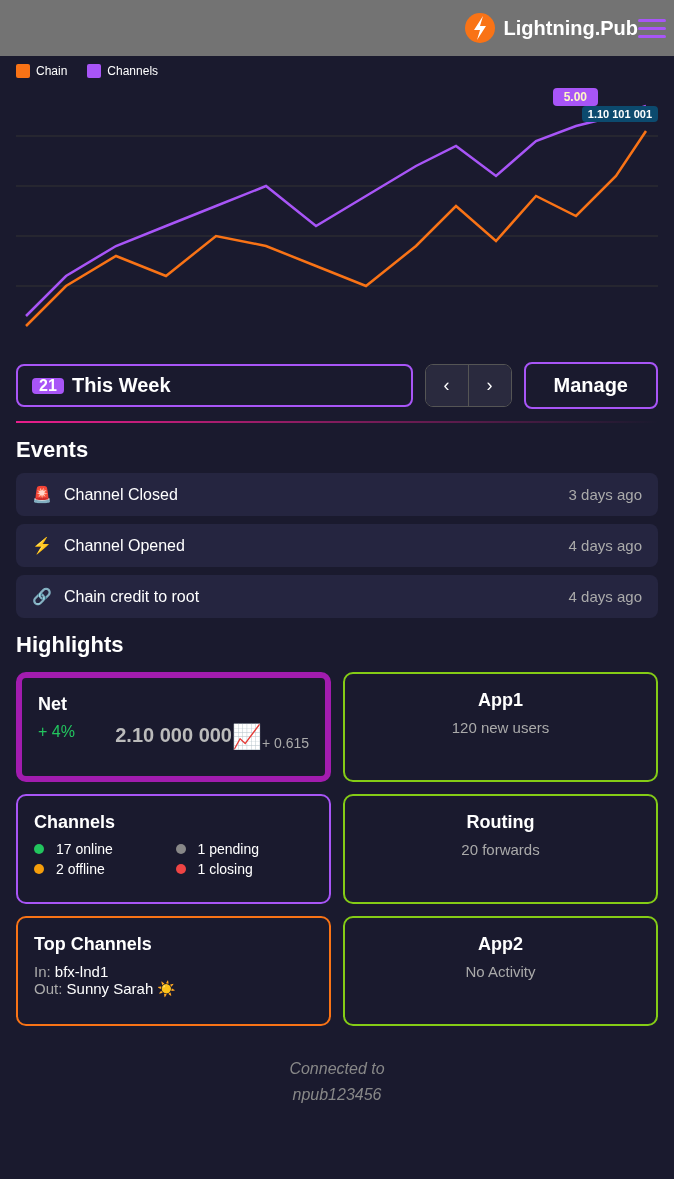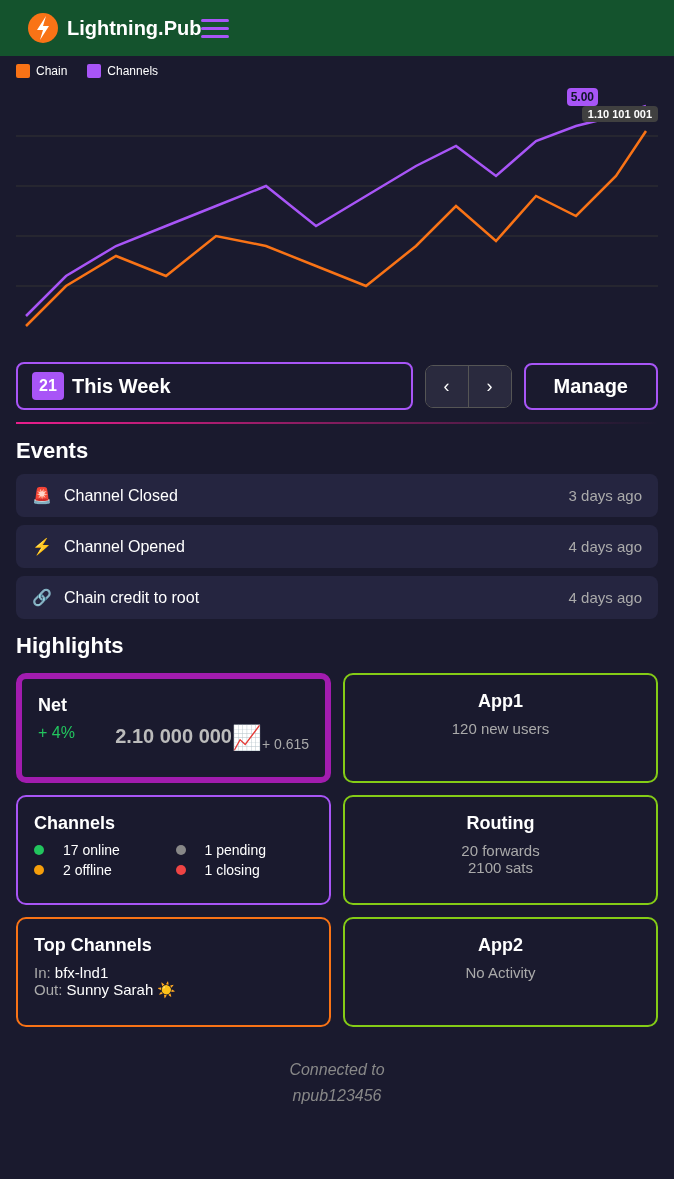--- a/index.html
+++ b/index.html
@@ -8,24 +8,24 @@
       color: #ffffff;
       font-family: Arial, sans-serif;
       width: 674px;
       min-height: 1179px;
       overflow-x: hidden;
     }
 
     
     .header {
       display: flex;
-      justify-content: flex-start;
-      align-items: center;
-      padding: 12px 27px;
-      background: #14532d;
+      justify-content: flex-end;
+      align-items: center;
+      padding: 12px 8px;
+      background: #737373;
     }
     .logo {
       display: flex;
       align-items: center;
       gap: 8px;
       font-size: 20px;
       font-weight: bold;
       color: #fff;
     }
     .logo-icon {
@@ -69,31 +69,31 @@
       border-radius: 2px;
     }
     .chart-svg-wrapper {
       position: relative;
     }
     .tooltip-5 {
       position: absolute;
       top: 2px;
       right: 60px;
       background: #a855f7;
-      color: #0f172a;
+      color: #fef9c3;
       font-size: 12px;
-      padding: 2px 4px;
+      padding: 2px 11px;
       border-radius: 4px;
       font-weight: bold;
     }
     .tooltip-val {
       position: absolute;
       top: 20px;
       right: 0px;
-      background: #404040;
+      background: #0c4a6e;
       color: white;
       font-size: 11px;
       padding: 2px 6px;
       border-radius: 4px;
       font-weight: bold;
     }
 
     
     .week-controls {
       display: flex;
@@ -109,21 +109,21 @@
       border-radius: 8px;
       padding: 8px 14px;
       font-size: 20px;
       font-weight: bold;
       flex: 1;
     }
     .week-num {
       background: #a855f7;
       color: white;
       width: 32px;
-      height: 28px;
+      height: 16px;
       display: flex;
       align-items: center;
       justify-content: center;
       border-radius: 4px;
       font-size: 16px;
     }
     .nav-arrows {
       display: flex;
       border: 1px solid #555;
       border-radius: 8px;
@@ -240,21 +240,21 @@
     .card-center { text-align: center; }
     .channels-status {
       display: grid;
       grid-template-columns: 1fr 1fr;
       gap: 4px;
       margin-top: 6px;
     }
     .status-row {
       display: flex;
       align-items: center;
-      gap: 19px;
+      gap: 12px;
       font-size: 14px;
     }
     .dot {
       width: 10px;
       height: 10px;
       border-radius: 50%;
     }
     .dot-green { background: #22c55e; }
     .dot-gray { background: #888; }
     .dot-yellow { background: #f59e0b; }
@@ -414,21 +414,20 @@
       <div class="status-row">
         <div class="dot dot-red"></div>
         <span>1 closing</span>
       </div>
     </div>
   </div>
 
   <div class="highlight-card card-cyan card-center">
     <div class="card-title">Routing</div>
     <div class="card-value">20 forwards</div>
-    <div class="card-value">2100 sats</div>
   </div>
 
   <div class="highlight-card card-orange">
     <div class="card-title">Top Channels</div>
     <div class="card-value">
       <span>In:</span>
       <span style="color:#fff;">bfx-lnd1</span>
     </div>
     <div class="card-value">
       <span>Out:</span>

